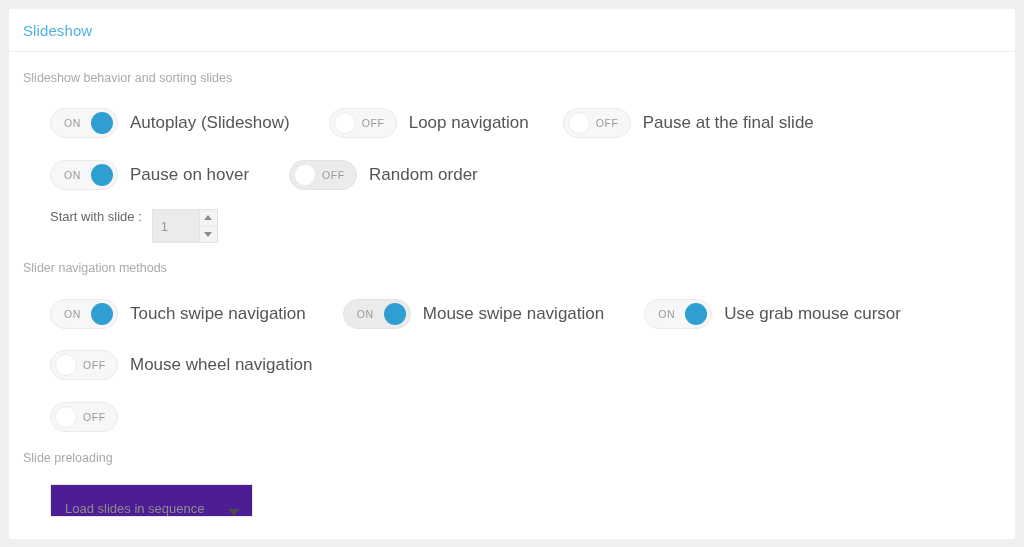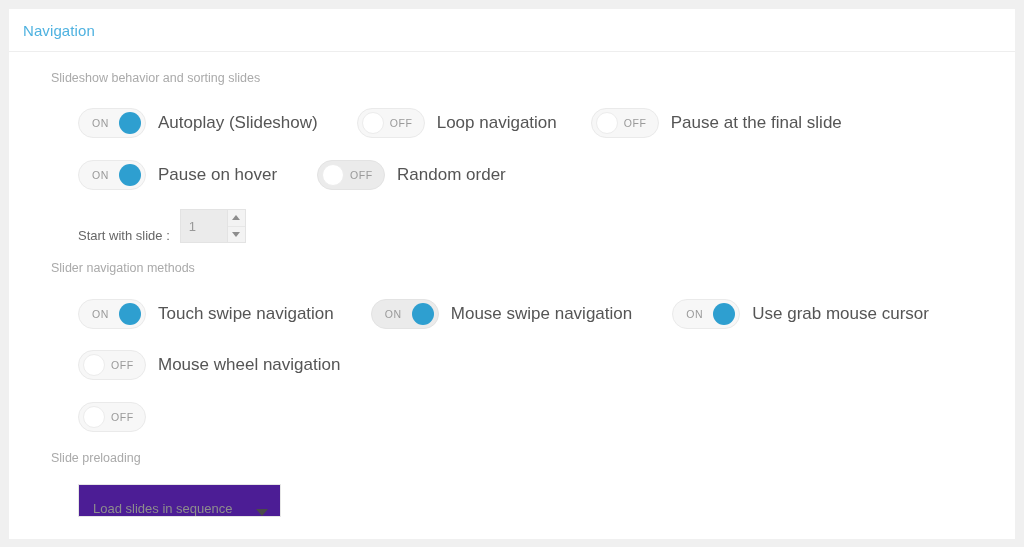--- a/index.html
+++ b/index.html
@@ -43,21 +43,21 @@
   .group-label {
     font-size: 12.5px;
     color: #aaaaaa;
     font-weight: 400;
     padding-left: 14px;
   }
 
   
   .row {
     display: flex;
-    align-items: flex-end;
+    align-items: flex-start;
   }
 
   .tgl-wrap {
     display: flex;
     align-items: center;
   }
 
   
   .toggle {
     position: relative;
@@ -177,29 +177,29 @@
     color: #8d8d8d;
   }
   .caret {
     width: 0; height: 0;
     border-left: 6px solid transparent;
     border-right: 6px solid transparent;
     border-top: 7px solid #4a4a4a;
   }
 
   
-  .abs { position: absolute; margin-left: 28px; }
+  .abs { position: absolute; }
 </style>
 </head>
 <body>
 
 <div class="card">
 
   <div class="card-header">
-    <span class="card-title">Navigation</span>
+    <span class="card-title">Slideshow</span>
   </div>
 
   <div class="card-body">
 
     <div class="group-label abs" style="left:0; top:19px;">Slideshow behavior and sorting slides</div>
 
     <div class="row abs" style="left:41px; top:56px;">
 
       <div class="tgl-wrap">
         <div class="toggle on">

